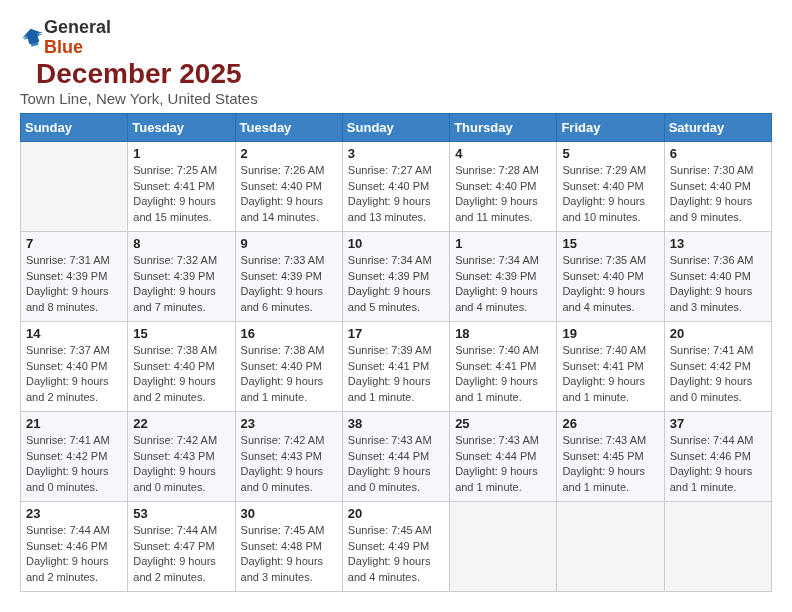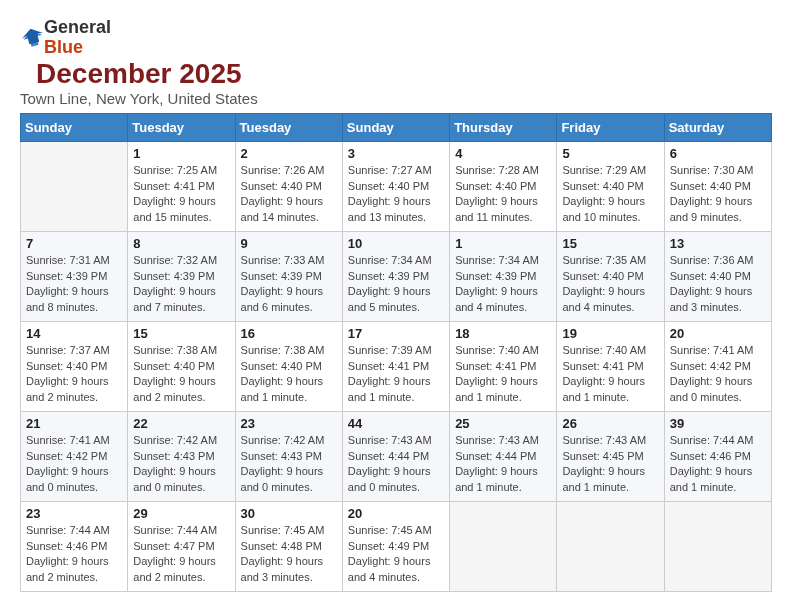--- a/index.html
+++ b/index.html
@@ -216,43 +216,43 @@
         </td>
         <td>
           <div class="day-number">22</div>
           <div class="day-info">Sunrise: 7:42 AM<br>Sunset: 4:43 PM<br>Daylight: 9 hours<br>and 0 minutes.</div>
         </td>
         <td>
           <div class="day-number">23</div>
           <div class="day-info">Sunrise: 7:42 AM<br>Sunset: 4:43 PM<br>Daylight: 9 hours<br>and 0 minutes.</div>
         </td>
         <td>
-          <div class="day-number">44</div>
+          <div class="day-number">38</div>
           <div class="day-info">Sunrise: 7:43 AM<br>Sunset: 4:44 PM<br>Daylight: 9 hours<br>and 0 minutes.</div>
         </td>
         <td>
           <div class="day-number">25</div>
           <div class="day-info">Sunrise: 7:43 AM<br>Sunset: 4:44 PM<br>Daylight: 9 hours<br>and 1 minute.</div>
         </td>
         <td>
           <div class="day-number">26</div>
           <div class="day-info">Sunrise: 7:43 AM<br>Sunset: 4:45 PM<br>Daylight: 9 hours<br>and 1 minute.</div>
         </td>
         <td>
-          <div class="day-number">39</div>
+          <div class="day-number">37</div>
           <div class="day-info">Sunrise: 7:44 AM<br>Sunset: 4:46 PM<br>Daylight: 9 hours<br>and 1 minute.</div>
         </td>
       </tr>
       <tr>
         <td>
           <div class="day-number">23</div>
           <div class="day-info">Sunrise: 7:44 AM<br>Sunset: 4:46 PM<br>Daylight: 9 hours<br>and 2 minutes.</div>
         </td>
         <td>
-          <div class="day-number">29</div>
+          <div class="day-number">53</div>
           <div class="day-info">Sunrise: 7:44 AM<br>Sunset: 4:47 PM<br>Daylight: 9 hours<br>and 2 minutes.</div>
         </td>
         <td>
           <div class="day-number">30</div>
           <div class="day-info">Sunrise: 7:45 AM<br>Sunset: 4:48 PM<br>Daylight: 9 hours<br>and 3 minutes.</div>
         </td>
         <td>
           <div class="day-number">20</div>
           <div class="day-info">Sunrise: 7:45 AM<br>Sunset: 4:49 PM<br>Daylight: 9 hours<br>and 4 minutes.</div>
         </td>

